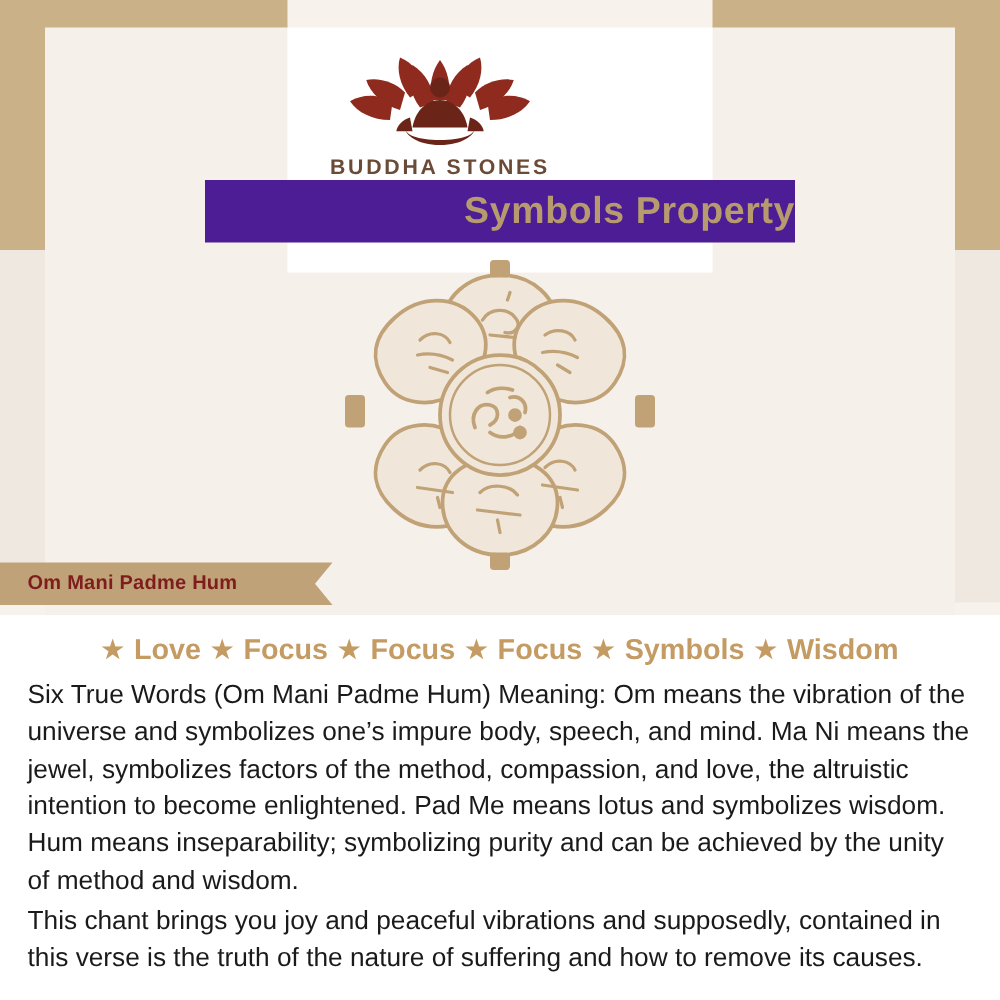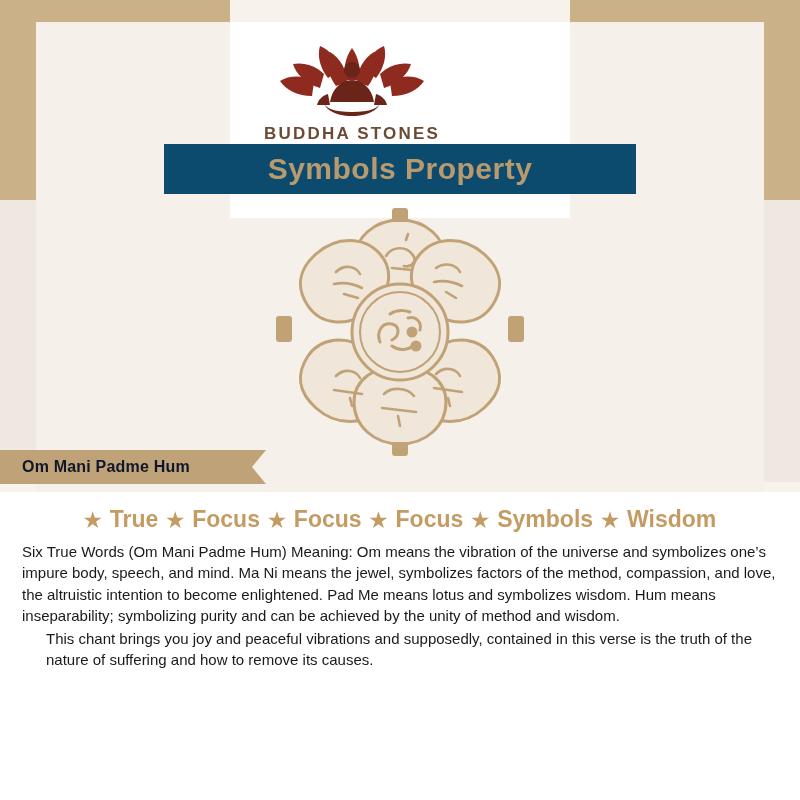--- a/index.html
+++ b/index.html
@@ -97,24 +97,24 @@
     font-family: "Liberation Sans", sans-serif;
   }
 
   
   .title-bar {
     position: absolute;
     top: 144px;
     left: 164px;
     width: 472px;
     height: 50px;
-    background: #0c4a6e;
+    background: #4c1d95;
     display: flex;
     align-items: center;
-    justify-content: center;
+    justify-content: flex-end;
   }
   .title-text {
     font-size: 30px;
     font-weight: bold;
     color: #b79b6f;
     letter-spacing: 0.5px;
   }
 
   
   .mandala-wrap {
@@ -128,21 +128,21 @@
     position: absolute;
     top: 450px;
     left: 0;
     width: 252px;
     height: 34px;
     background: #bfa278;
     display: flex;
     align-items: center;
   }
   .ribbon-label {
-    color: #0f172a;
+    color: #7f1d1d;
     font-size: 16px;
     font-weight: bold;
     padding-left: 22px;
     letter-spacing: 0.2px;
   }
   .ribbon-notch {
     position: absolute;
     top: 450px;
     left: 252px;
     width: 0; height: 0;
@@ -173,31 +173,30 @@
   .kw-star {
     color: #c39b63;
     font-size: 20px;
     padding: 0 4px;
   }
   .kw {
     padding: 0 4px;
   }
   .body-text {
     margin: 8px 22px 0 22px;
-    font-size: 15px;
+    font-size: 21px;
     line-height: 1.42;
     color: #1a1a1a;
     font-family: "Liberation Sans", sans-serif;
   }
   .body-text p {
     margin: 0 0 0 0;
   }
   .body-text p + p {
     margin-top: 2px;
-    margin-left: 24px;
   }
 </style>
 </head>
 <body>
 
 <div class="page">
 
   <div class="inner-panel"></div>
   <div class="white-block"></div>
   <div class="left-tan"></div>
@@ -288,21 +287,21 @@
 
   <div class="ribbon-box">
     <span class="ribbon-label">Om Mani Padme Hum</span>
   </div>
   <div class="ribbon-notch"></div>
 
   <div class="bottom">
 
     <div class="keywords">
       <span class="kw-star">★</span>
-      <span class="kw">True</span>
+      <span class="kw">Love</span>
       <span class="kw-star">★</span>
       <span class="kw">Focus</span>
       <span class="kw-star">★</span>
       <span class="kw">Focus</span>
       <span class="kw-star">★</span>
       <span class="kw">Focus</span>
       <span class="kw-star">★</span>
       <span class="kw">Symbols</span>
       <span class="kw-star">★</span>
       <span class="kw">Wisdom</span>

